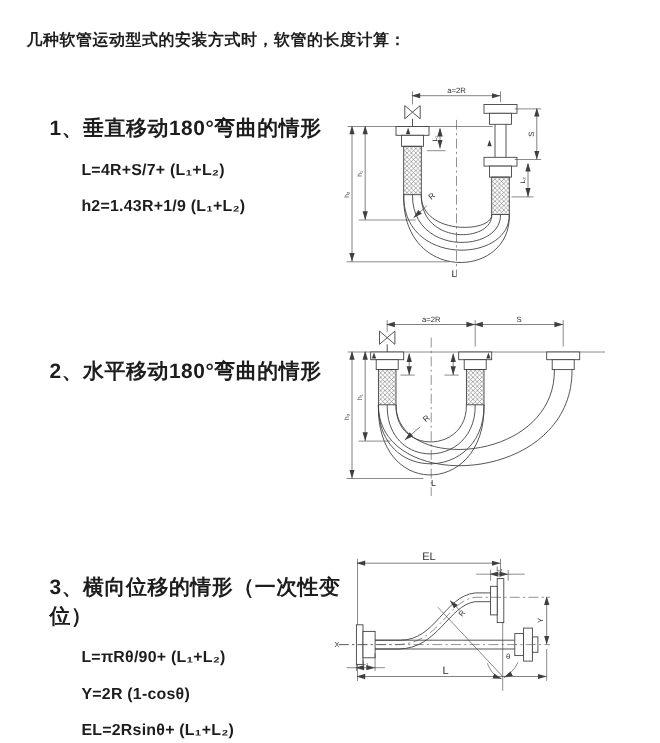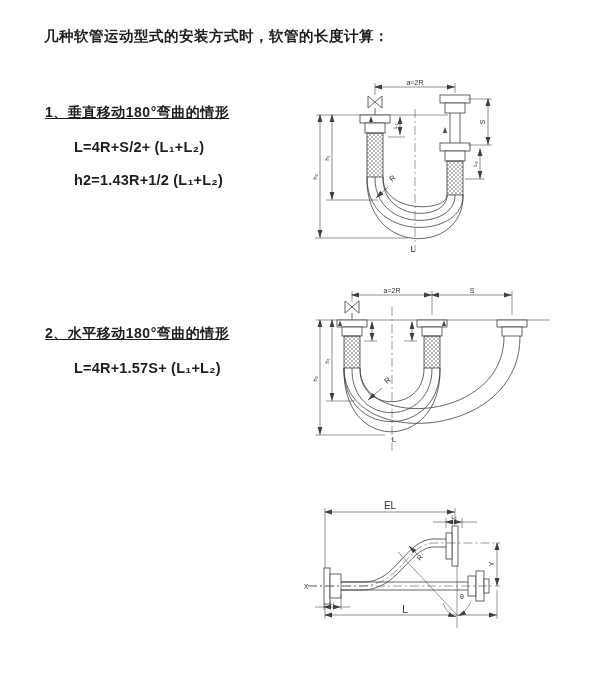--- a/index.html
+++ b/index.html
@@ -1,21 +1,21 @@
 <!DOCTYPE html>
 <html><head>
 <meta charset="utf-8">
 <style>
   html,body{margin:0;padding:0;background:#ffffff;}
   .page{position:relative;width:600px;height:675px;background:#fff;overflow:hidden;
         font-family:"Liberation Sans",sans-serif;color:#1d1d1d;}
-  .doc-title{position:absolute;left:44px;top:27px;font-size:14.5px;font-weight:700;letter-spacing:.5px;}
+  .doc-title{position:absolute;left:24px;top:27px;font-size:14.5px;font-weight:700;letter-spacing:.5px;}
   .sec{position:absolute;left:45px;width:280px;}
   #sec1{top:104px;} #sec2{top:325px;} #sec3{top:521px;}
-  .sec-heading{font-size:14px;font-weight:700;letter-spacing:.5px;text-decoration:underline;}
+  .sec-heading{font-size:19px;font-weight:700;letter-spacing:.5px;}
   .formula{font-size:14.5px;font-weight:600;margin:17px 0 0 29px;letter-spacing:.2px;white-space:nowrap;}
   .formula:first-of-type{margin-top:14px;}
   .diagram{position:absolute;}
   #dia1{left:310px;top:75px;} #dia2{left:310px;top:283px;} #dia3{left:300px;top:498px;}
   svg{display:block;}
   svg text{font-family:"Liberation Sans",sans-serif;fill:#2e2e2e;}
   .ln{stroke:#3f3f3f;stroke-width:.8;fill:none;}
   .thin{stroke:#3f3f3f;stroke-width:.55;fill:none;}
   .dim{stroke:#3f3f3f;stroke-width:.6;fill:none;}
   .cl{stroke:#4a4a4a;stroke-width:.55;fill:none;stroke-dasharray:9 3 2 3;}
@@ -24,22 +24,22 @@
 </style>
 </head>
 <body>
 
 <div class="page">
 
   <div class="doc-title">几种软管运动型式的安装方式时，软管的长度计算：</div>
 
   <div class="sec" id="sec1">
     <div class="sec-heading">1、垂直移动180°弯曲的情形</div>
-    <div class="formula">L=4R+S/2+ (L₁+L₂)</div>
-    <div class="formula">h2=1.43R+1/2 (L₁+L₂)</div>
+    <div class="formula">L=4R+S/7+ (L₁+L₂)</div>
+    <div class="formula">h2=1.43R+1/9 (L₁+L₂)</div>
   </div>
 
   <svg class="diagram" id="dia1" width="285" height="185" viewBox="0 0 285 185">
     <defs>
       <pattern id="hp1" width="4" height="4" patternUnits="userSpaceOnUse">
         <path d="M0,4 L4,0 M0,0 L4,4" stroke="#6f6f6f" stroke-width="0.5"></path>
       </pattern>
       <marker id="m1e" markerWidth="9" markerHeight="6" refX="8" refY="3" orient="auto" markerUnits="userSpaceOnUse">
         <path d="M0,0.6 L8,3 L0,5.4 Z" fill="#3f3f3f"></path>
         </marker>
@@ -116,21 +116,20 @@
     <g>
       <line class="dim" x1="78" y1="112" x2="66" y2="123" marker-end="url(#m1e)"></line>
       <text font-size="7.5" x="82" y="107" transform="rotate(-40 82 107)">R</text>
     </g>
 
     <text font-size="9" text-anchor="middle" x="103" y="177">L</text>
   </svg>
 
   <div class="sec" id="sec2">
     <div class="sec-heading">2、水平移动180°弯曲的情形</div>
-    <div class="formula">L=4R+1.57S+ (L₁+L₂)</div>
   </div>
 
   <svg class="diagram" id="dia2" width="285" height="175" viewBox="0 0 285 175">
     <defs>
       <pattern id="hp2" width="4" height="4" patternUnits="userSpaceOnUse">
         <path d="M0,4 L4,0 M0,0 L4,4" stroke="#6f6f6f" stroke-width="0.5"></path>
       </pattern>
       <marker id="m2e" markerWidth="9" markerHeight="6" refX="8" refY="3" orient="auto" markerUnits="userSpaceOnUse">
         <path d="M0,0.6 L8,3 L0,5.4 Z" fill="#3f3f3f"></path>
         </marker>
@@ -204,20 +203,26 @@
     </g>
 
     <g>
       <line class="dim" x1="72" y1="105" x2="58" y2="117" marker-end="url(#m2e)"></line>
       <text font-size="7.5" x="77" y="101" transform="rotate(-40 77 101)">R</text>
     </g>
 
     <text font-size="8" text-anchor="middle" x="84" y="159">L</text>
   </svg>
 
+  <div class="sec" id="sec3">
+    <div class="sec-heading">3、横向位移的情形（一次性变位）</div>
+    <div class="formula">L=πRθ/90+ (L₁+L₂)</div>
+    <div class="formula">Y=2R (1-cosθ)</div>
+    <div class="formula">EL=2Rsinθ+ (L₁+L₂)</div>
+  </div>
 
   <svg class="diagram" id="dia3" width="295" height="155" viewBox="0 0 295 155">
     <defs>
       <marker id="m3e" markerWidth="9" markerHeight="6" refX="8" refY="3" orient="auto" markerUnits="userSpaceOnUse">
         <path d="M0,0.6 L8,3 L0,5.4 Z" fill="#3f3f3f"></path>
         </marker>
       <marker id="m3s" markerWidth="9" markerHeight="6" refX="1" refY="3" orient="auto" markerUnits="userSpaceOnUse">
         <path d="M8,0.6 L0,3 L8,5.4 Z" fill="#3f3f3f"></path>
         </marker>
     </defs>

